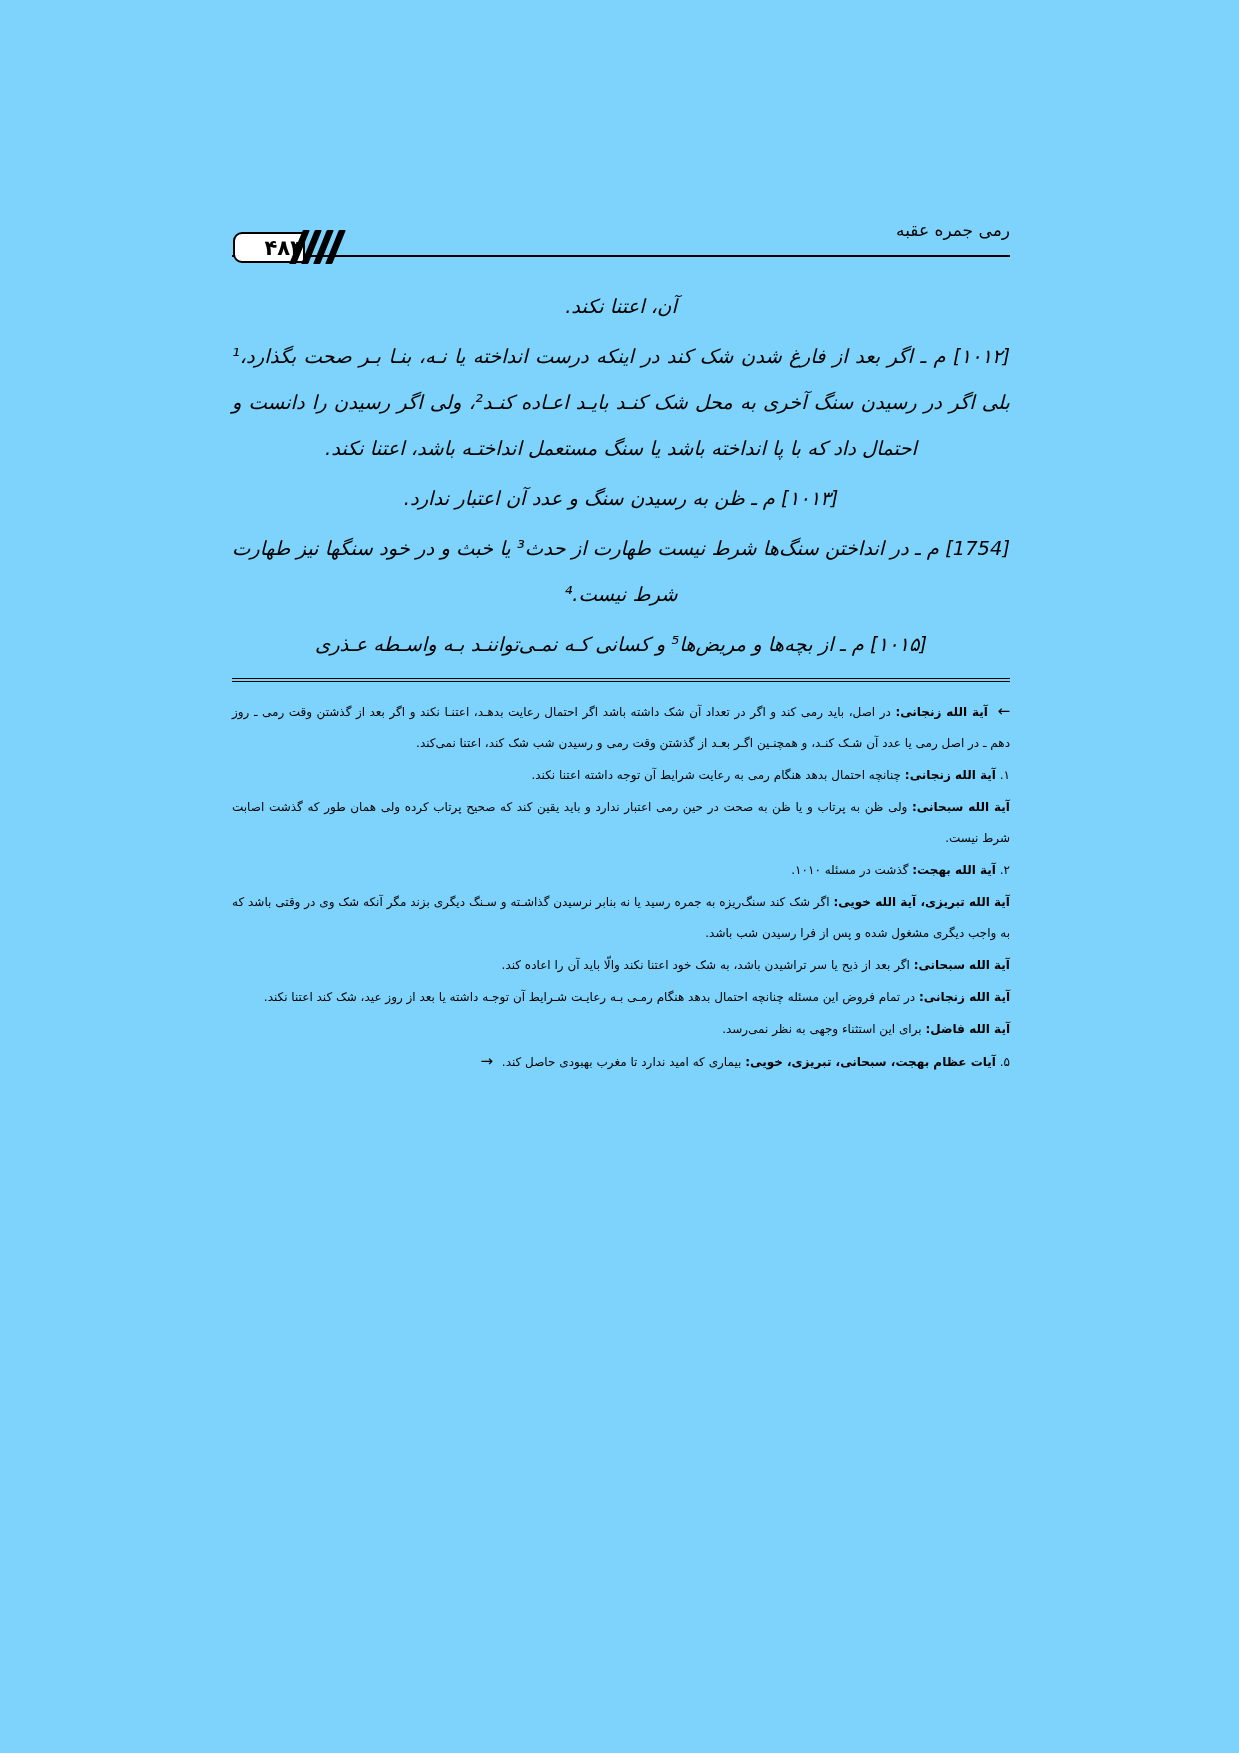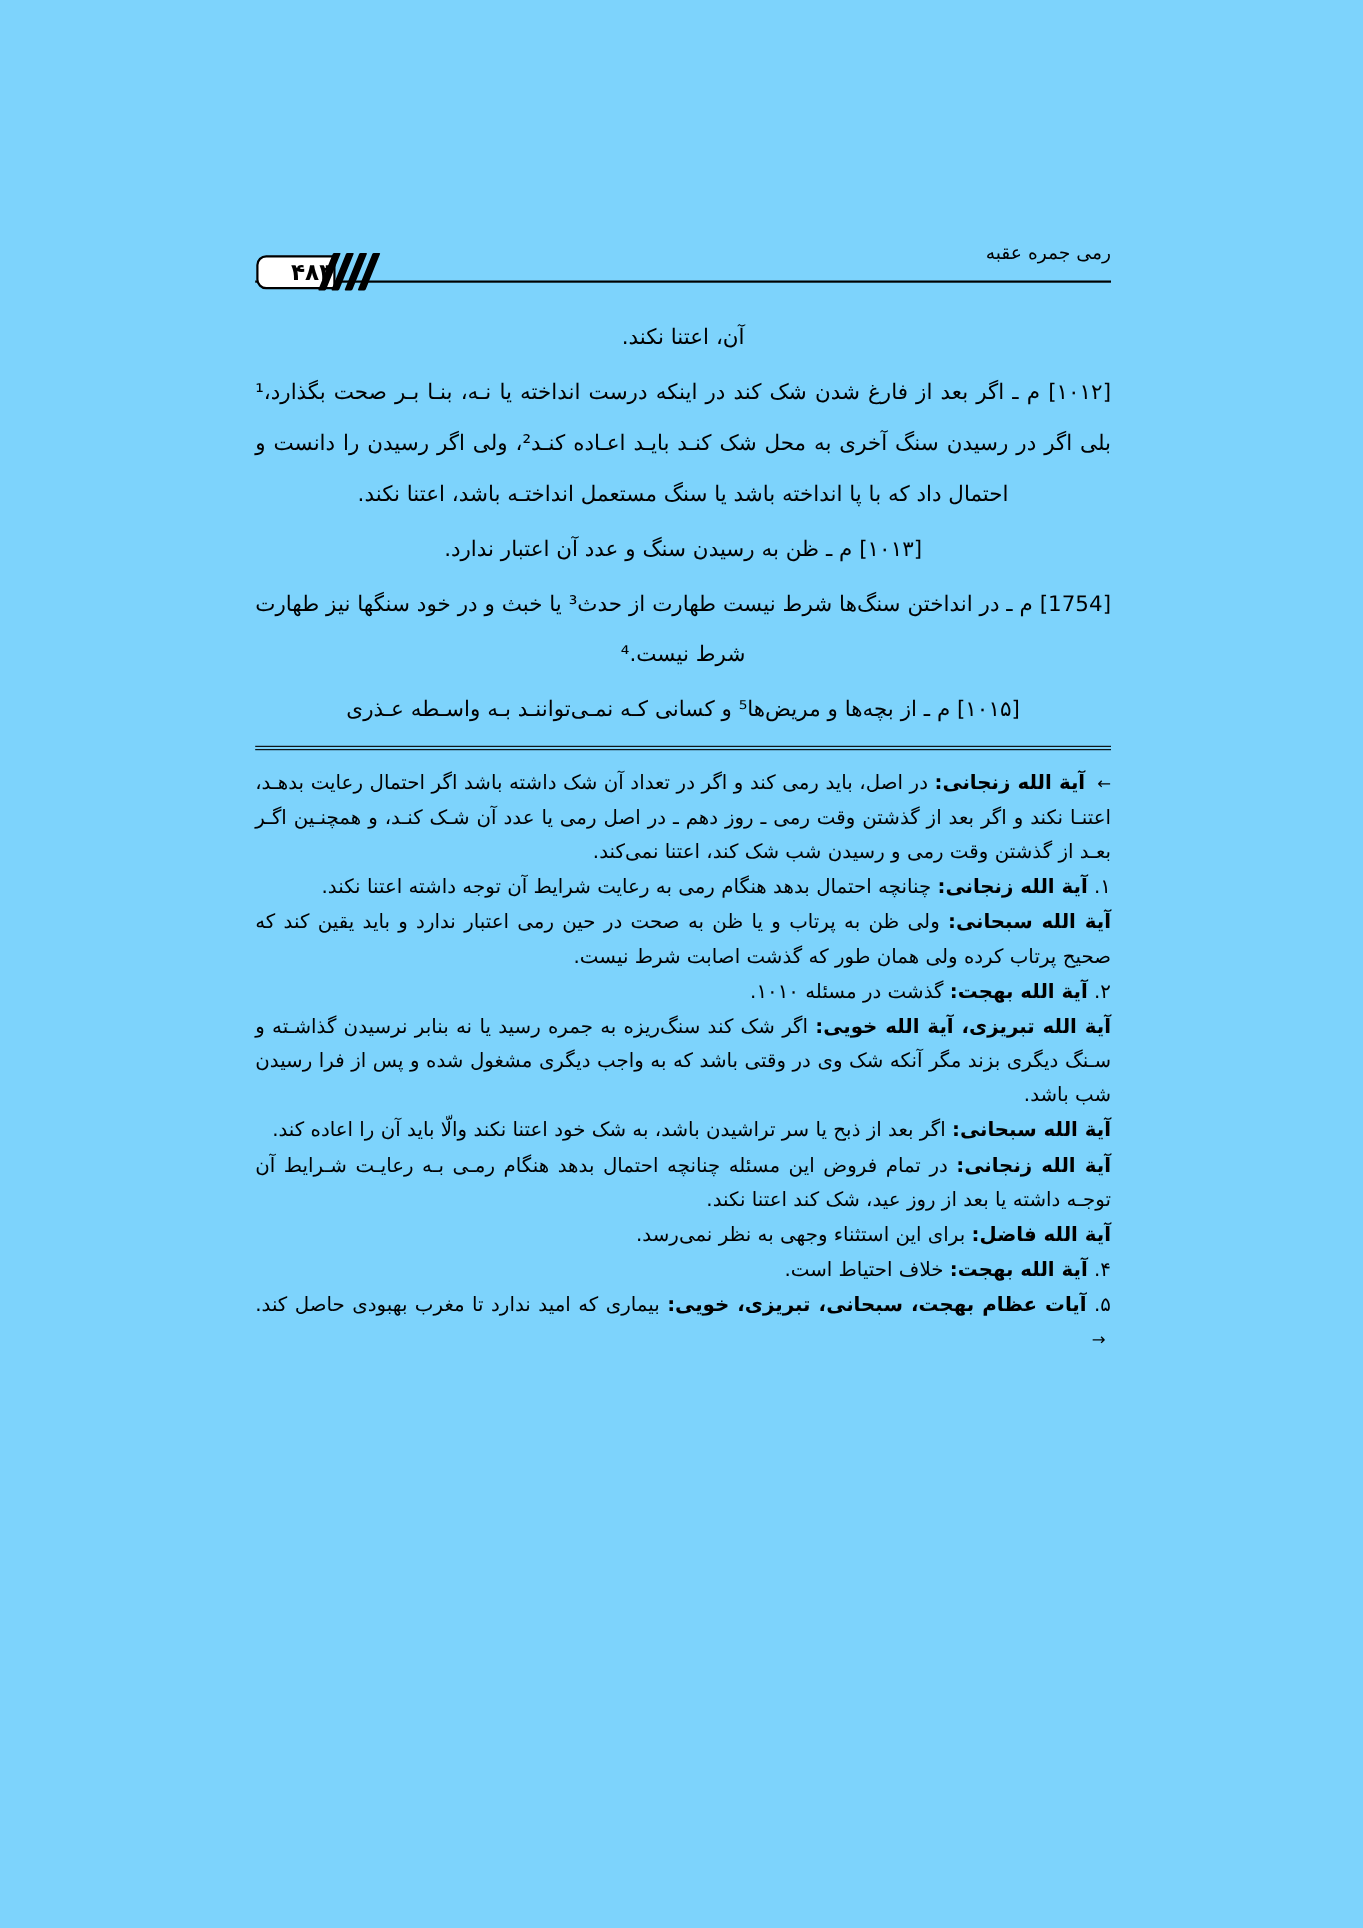--- a/index.html
+++ b/index.html
@@ -96,20 +96,21 @@
   .folio-slashes i:nth-child(1) { left: 2px; }
   .folio-slashes i:nth-child(2) { left: 14px; }
   .folio-slashes i:nth-child(3) { left: 26px; }
   .folio-slashes i:nth-child(4) { left: 38px; }
 
   
   .body-block {
     margin-top: 18px;
     direction: rtl;
     text-align: justify;
+    font-style: italic;
   }
   p.para {
     margin: 0 0 4px 0;
     font-size: 19.5px;
     line-height: 46px;
     text-align: justify;
     text-align-last: center;
   }
   p.para.single {
     text-align: center;
@@ -126,21 +127,21 @@
     border-top: 1.6px solid #000;
     border-bottom: 1.6px solid #000;
     height: 2px;
     box-sizing: content-box;
   }
   .notes {
     margin-top: 14px;
     direction: rtl;
   }
   .note {
-    font-size: 18px;
+    font-size: 12px;
     line-height: 31px;
     text-align: justify;
     text-align-last: right;
     margin-bottom: 1px;
     position: relative;
   }
   .note.cont-first {
     text-align: justify;
   }
   .note-marker {
@@ -233,25 +234,20 @@
         <span>در تمام فروض این مسئله چنانچه احتمال بدهد هنگام رمـی بـه رعایـت شـرایط آن توجـه داشته یا بعد از روز عید، شک کند اعتنا نکند.</span>
       </div>
 
 
       <div class="note">
         <span class="auth">آیة الله فاضل:</span>
         <span>برای این استثناء وجهی به نظر نمی‌رسد.</span>
       </div>
 
 
-      <div class="note">
-        <span class="note-marker">۴.</span>
-        <span class="auth">آیة الله بهجت:</span>
-        <span>خلاف احتیاط است.</span>
-      </div>
 
       <div class="note arrow-end">
         <span class="note-marker">۵.</span>
         <span class="auth">آیات عظام بهجت، سبحانی، تبریزی، خویی:</span>
         <span>بیماری که امید ندارد تا مغرب بهبودی حاصل کند.</span>
       </div>
 
     </div>
   </div>
 </div>

